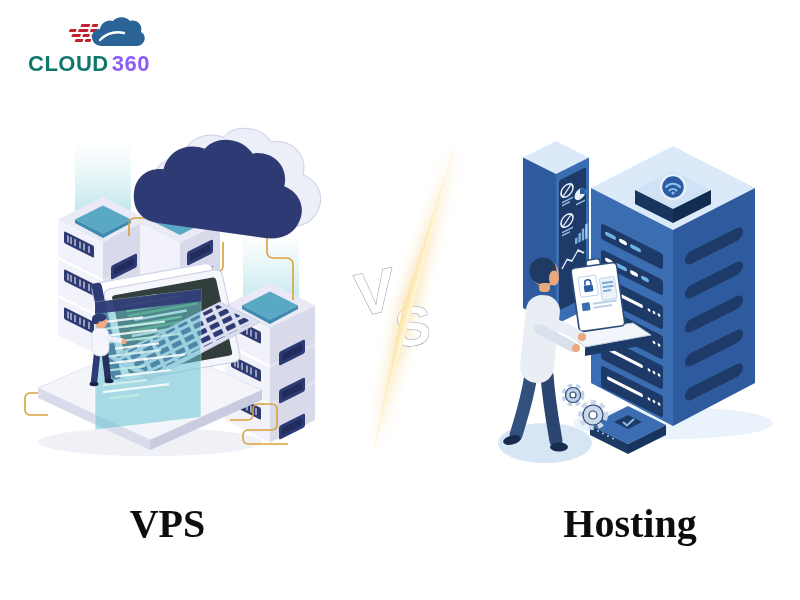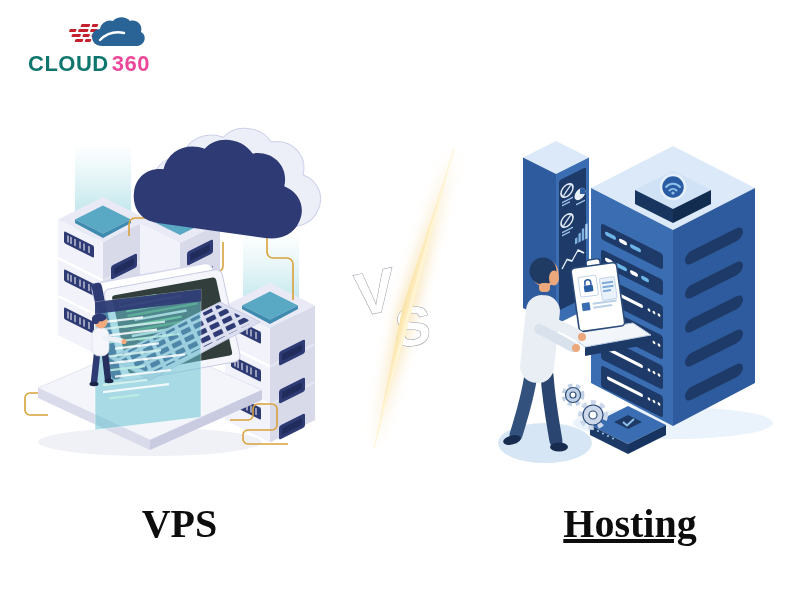--- a/index.html
+++ b/index.html
@@ -4,34 +4,34 @@
 <style>
   html,body{margin:0;padding:0;}
   body{
     width:800px;height:600px;position:relative;overflow:hidden;
     background:#ffffff;font-family:"Liberation Sans",sans-serif;
   }
   .logo{position:absolute;left:28px;top:16px;width:150px;}
   .logo-icon{display:block;margin-left:20px;}
   .logo-text{font-weight:bold;font-size:22px;letter-spacing:.5px;line-height:1;margin-top:1px;}
   .logo-brand{color:#0f766e;}
-  .logo-suffix{color:#ec4899;margin-left:3px;}
+  .logo-suffix{color:#8b5cf6;margin-left:3px;}
 
   .illus{position:absolute;}
   #left-illus{left:15px;top:90px;}
   #vs-divider{left:348px;top:138px;}
   #right-illus{left:483px;top:123px;}
 
   .caption{
     position:absolute;top:498px;height:52px;
     font-family:"Liberation Serif",serif;font-weight:bold;
     font-size:40px;color:#0d0d0d;text-align:center;line-height:52px;
   }
-  #caption-left{left:27px;width:305px;}
-  #caption-right{left:485px;width:290px;text-decoration:underline;}
+  #caption-left{left:15px;width:305px;}
+  #caption-right{left:485px;width:290px;}
 </style>
 </head>
 <body>
 
 <div class="logo">
   <svg class="logo-icon" width="100" height="36" viewBox="0 0 100 36">
 
     <g fill="#c5202e" transform="skewX(-18) translate(14,0)">
       <rect x="22" y="8" width="9" height="3" rx="1"></rect>
         <rect x="33" y="8" width="6" height="3" rx="1"></rect>

